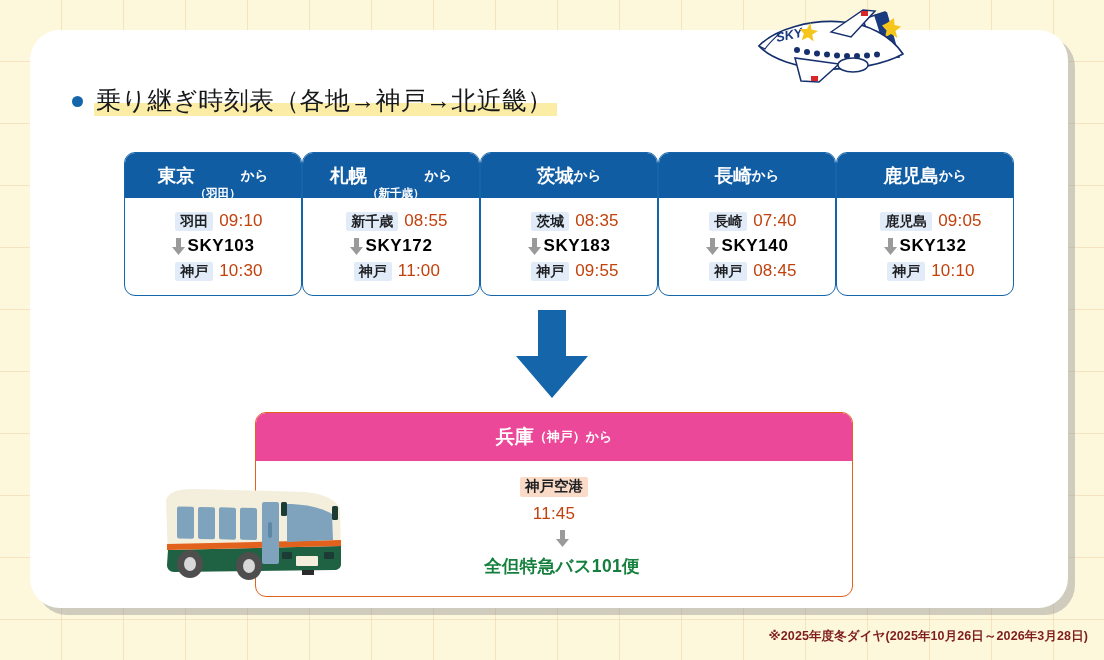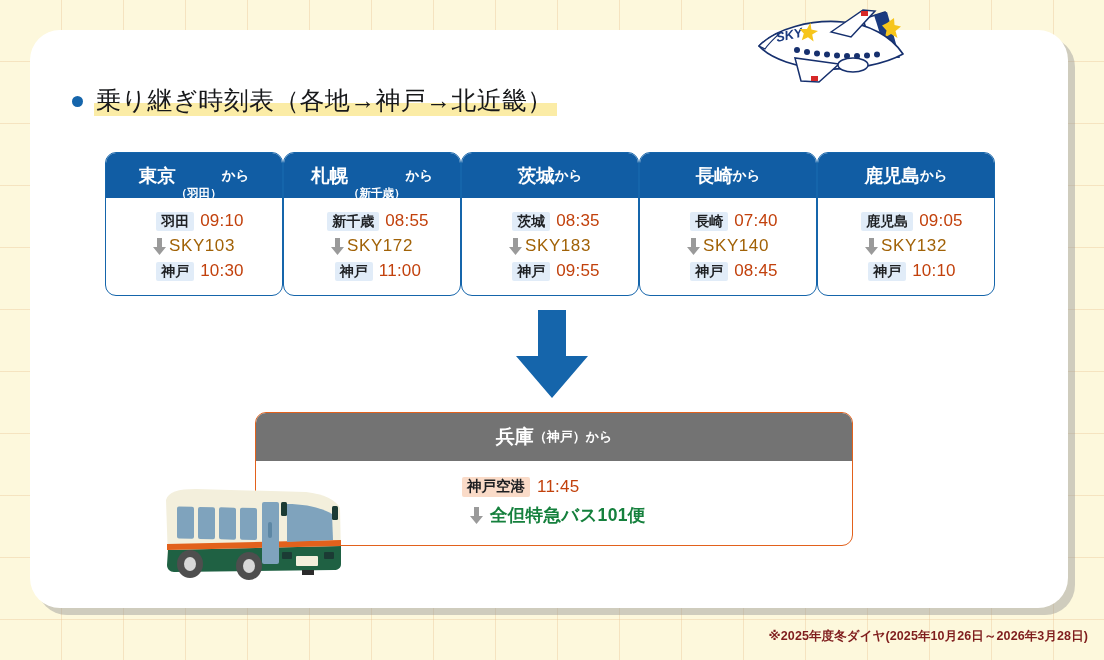--- a/index.html
+++ b/index.html
@@ -81,21 +81,21 @@
     z-index: -1;
   }
 
   
   .cards {
     position: absolute;
     left: 86px;
     top: 152px;
     width: 928px;
     display: flex;
-    justify-content: center;
+    justify-content: flex-end;
   }
   .card {
     width: 178px;
     border: 1.5px solid #1565ab;
     border-radius: 11px;
     background: #ffffff;
     overflow: hidden;
     box-sizing: border-box;
   }
   .card-head {
@@ -153,22 +153,22 @@
     white-space: nowrap;
   }
   .dn-arrow {
     display: inline-block;
     width: 13px;
     height: 17px;
     flex: 0 0 auto;
   }
   .flightno {
     font-size: 17px;
-    font-weight: normal;
-    color: #a16207;
+    font-weight: bold;
+    color: #000000;
     letter-spacing: 0.6px;
   }
 
   
   .big-arrow {
     position: absolute;
     left: 516px;
     top: 310px;
     width: 72px;
     height: 88px;
@@ -192,21 +192,21 @@
     top: 412px;
     width: 598px;
     border: 1.3px solid #e2611c;
     border-radius: 11px;
     background: #ffffff;
     overflow: hidden;
     box-sizing: border-box;
     z-index: 2;
   }
   .ocard-head {
-    background: #737373;
+    background: #ec4899;
     color: #ffffff;
     height: 48px;
     display: flex;
     align-items: center;
     justify-content: center;
     font-size: 19px;
     font-weight: bold;
     white-space: nowrap;
   }
   .ocard-head .sub {
@@ -233,20 +233,21 @@
     font-size: 17.5px;
     font-weight: bold;
     color: #15803d;
     letter-spacing: 0.3px;
   }
   .leg-inner {
     width: 184px;
     display: flex;
     align-items: center;
     gap: 7px;
+    flex-direction: column;
   }
   .leg-inner.indent {
     padding-left: 16px;
   }
 
   
   .footnote {
     position: absolute;
     right: 16px;
     top: 628px;

